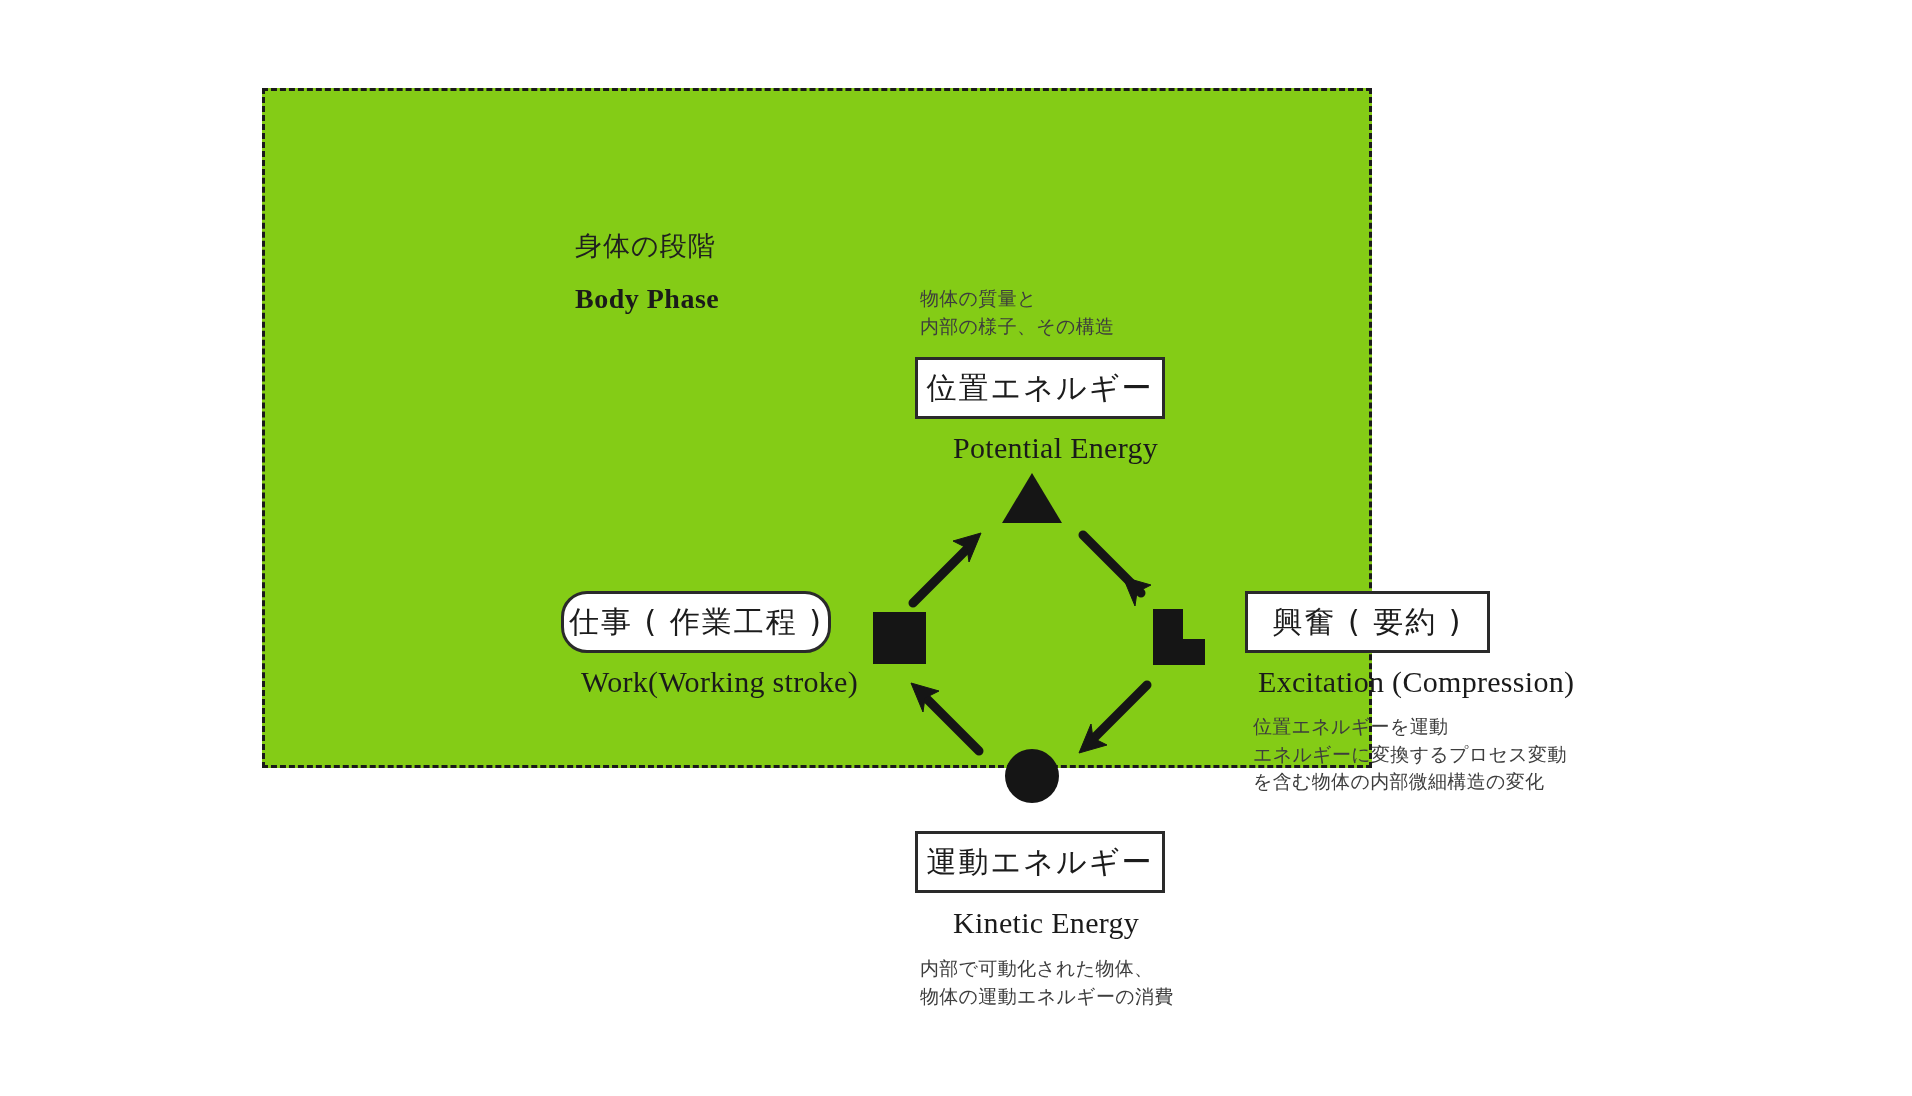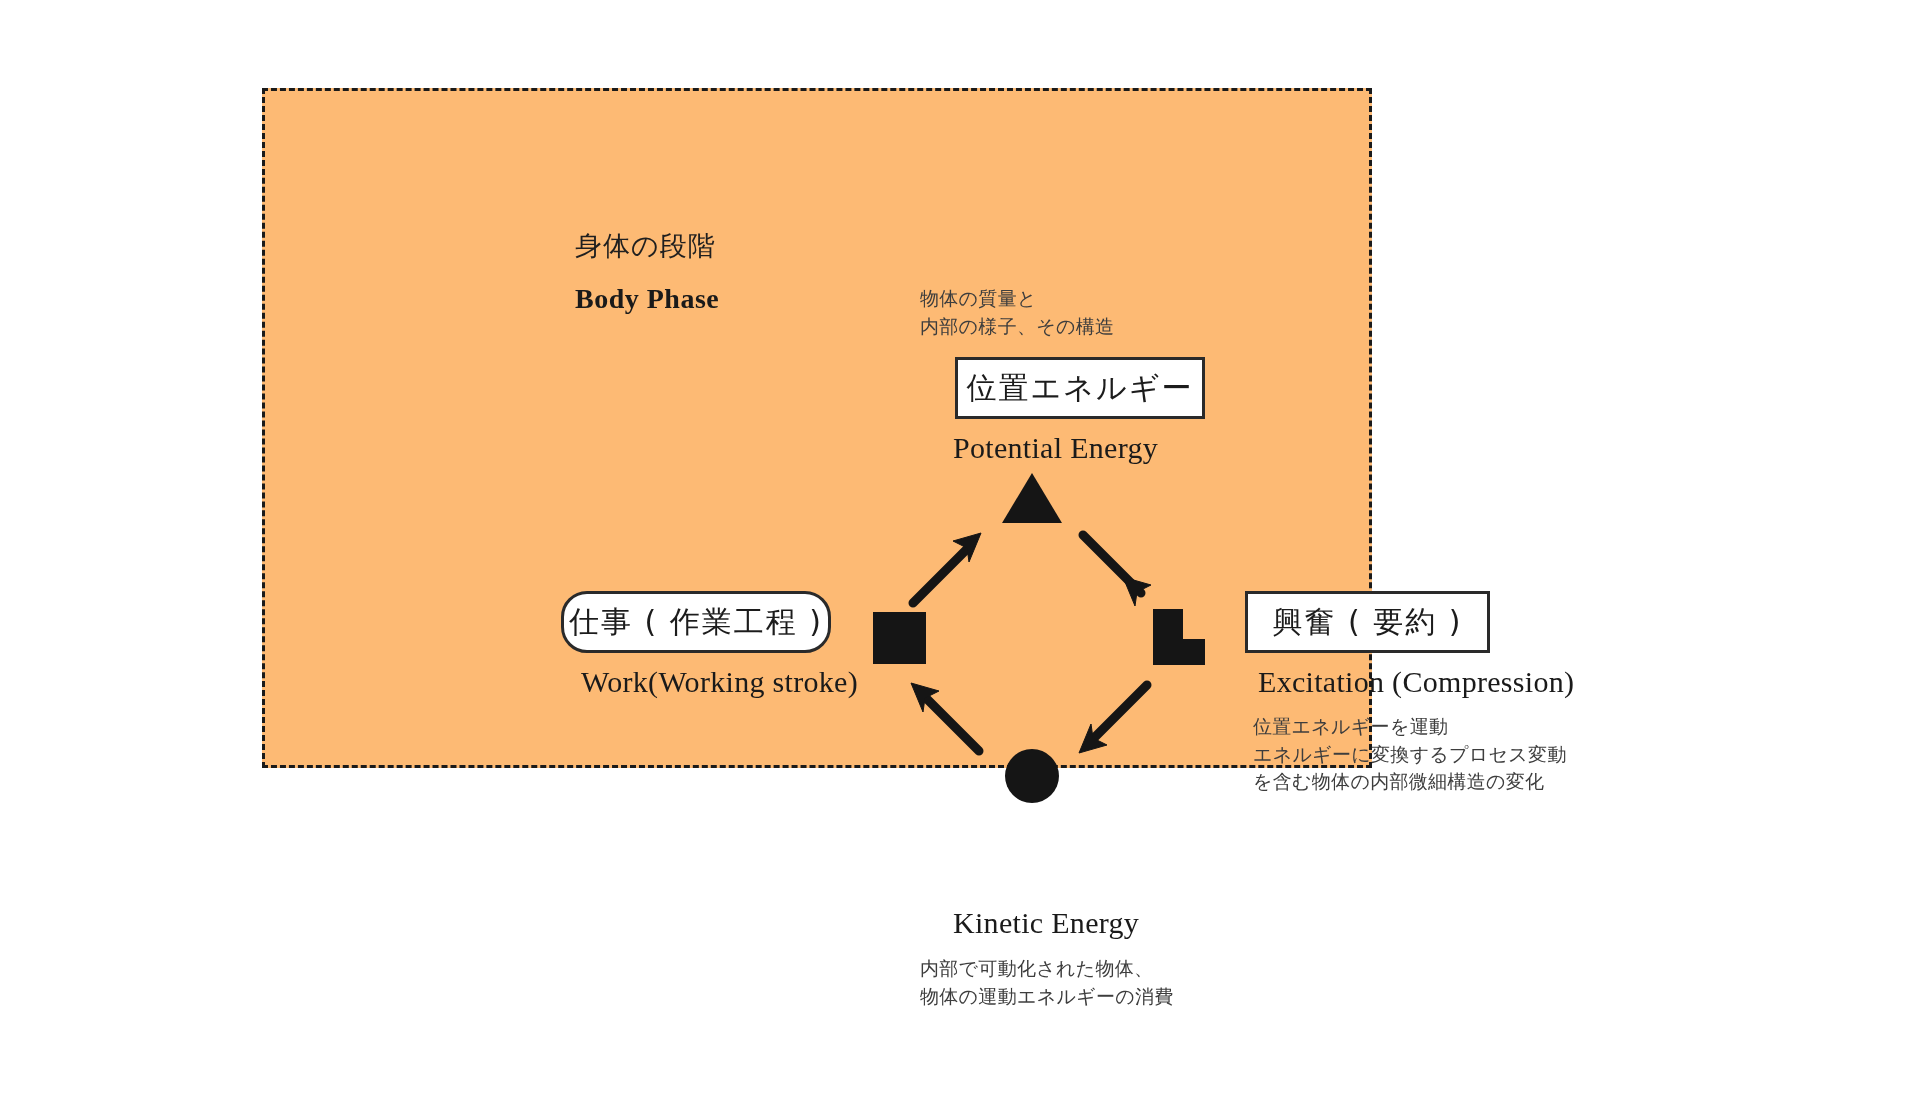--- a/index.html
+++ b/index.html
@@ -23,21 +23,21 @@
 
   
   .frame {
     position: absolute;
     left: 262px;
     top: 88px;
     width: 1110px;
     height: 680px;
     border: 3px dashed #1a1a1a;
     box-sizing: border-box;
-    background: #fdba74;
+    background: #84cc16;
   }
 
   
   .jp {
     font-family: "DejaVu Sans", "Liberation Sans", sans-serif;
     color: #2b2b2b;
   }
   .en {
     font-family: "Liberation Serif", "DejaVu Serif", serif;
     color: #1a1a1a;
@@ -91,21 +91,21 @@
   }
   .node-en {
     position: absolute;
     font-size: 30px;
     color: #1a1a1a;
     white-space: nowrap;
     letter-spacing: 0.3px;
   }
 
   
-  #box-potential { left: 650px; top: 266px; width: 250px; height: 62px; margin-left: 40px; }
+  #box-potential { left: 650px; top: 266px; width: 250px; height: 62px; }
   #en-potential  { left: 688px; top: 340px; }
 
   #box-work      { left: 296px; top: 500px; width: 270px; height: 62px; border-radius: 26px; }
   #en-work       { left: 316px; top: 574px; }
 
   #box-excitation{ left: 980px; top: 500px; width: 245px; height: 62px; }
   #en-excitation { left: 993px; top: 574px; }
 
   #box-kinetic   { left: 650px; top: 740px; width: 250px; height: 62px; }
   #en-kinetic    { left: 688px; top: 815px; }
@@ -182,20 +182,23 @@
     <div class="en node-en" id="en-work">Work(Working stroke)</div>
 
     <div class="node-box" id="box-excitation">
       <span class="box-label">興奮 ( 要約 )</span>
     </div>
     <div class="en node-en" id="en-excitation">Excitation (Compression)</div>
     <div class="annot" id="annot-excitation">位置エネルギーを運動
 エネルギーに変換するプロセス変動
 を含む物体の内部微細構造の変化</div>
 
+    <div class="node-box" id="box-kinetic">
+      <span class="box-label">運動エネルギー</span>
+    </div>
     <div class="en node-en" id="en-kinetic">Kinetic Energy</div>
     <div class="annot" id="annot-kinetic">内部で可動化された物体、
 物体の運動エネルギーの消費</div>
 
     <div class="glyph" id="glyph-triangle"></div>
     <div class="glyph" id="glyph-square"></div>
     <div class="glyph" id="glyph-circle"></div>
 
     <div class="glyph" id="glyph-step">
       <svg width="52" height="56" viewBox="0 0 52 56" aria-hidden="true">

